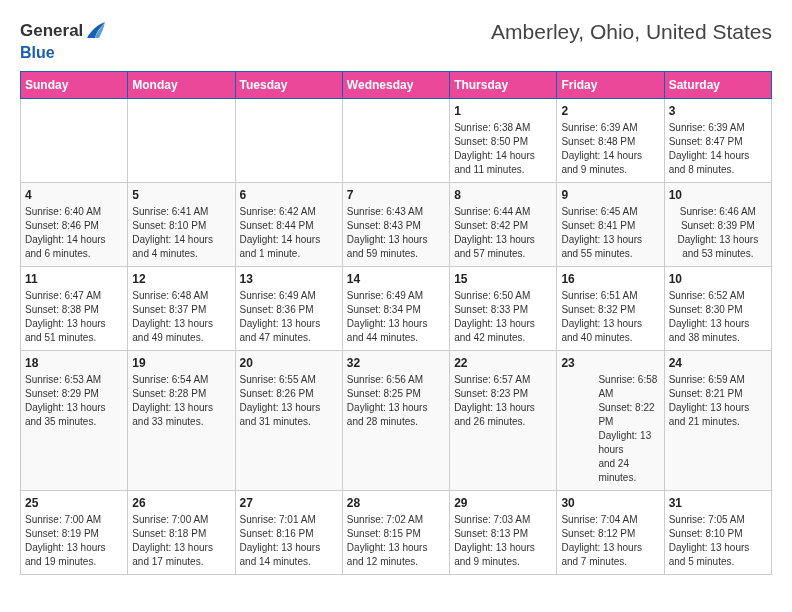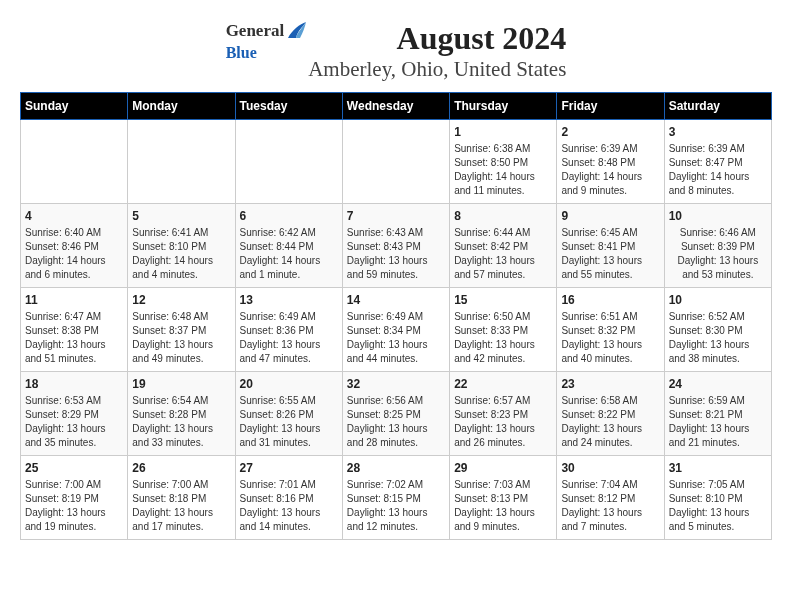--- a/index.html
+++ b/index.html
@@ -5,44 +5,43 @@
     * { box-sizing: border-box; margin: 0; padding: 0; }
     body {
       font-family: Arial, sans-serif;
       background: #fff;
       width: 792px;
       min-height: 612px;
       padding: 20px;
     }
     .header-area {
       display: flex;
-      justify-content: center;
+      justify-content: space-between;
       align-items: flex-start;
       margin-bottom: 10px;
-      font-family: Liberation Serif, serif;
     }
     .title-area {
       text-align: right;
     }
     .month-year {
       font-size: 32px;
       font-weight: bold;
       color: #222;
     }
     .location {
       font-size: 21px;
       color: #444;
     }
     .calendar {
       width: 100%;
       border-collapse: collapse;
       font-size: 10.5px;
     }
     .calendar thead tr th {
-      background-color: #000000;
+      background-color: #ec4899;
       color: #fff;
       padding: 6px 4px;
       text-align: left;
       font-size: 12px;
       font-weight: bold;
       border: 1px solid #1a5fb4;
     }
     .calendar tbody tr td {
       vertical-align: top;
       padding: 5px 4px;
@@ -101,21 +100,20 @@
           <path d="M2 18 C6 10, 14 4, 20 2 C16 8, 12 10, 10 18 Z" fill="#1a5fb4"></path>
           <path d="M10 18 C11 13, 16 8, 20 2 C19 7, 17 12, 14 18 Z" fill="#5a9fd4"></path>
         </svg>
       </span>
     </div>
     <div>
       <span class="logo-text-blue">Blue</span>
     </div>
   </div>
   <div class="title-area">
-    <div class="month-year">August 2024</div>
     <div class="location">Amberley, Ohio, United States</div>
   </div>
 </div>
 
 <table class="calendar">
   <thead>
     <tr id="weekday-header">
         <th>Sunday</th>
         <th>Monday</th>
         <th>Tuesday</th>
@@ -286,21 +284,21 @@
         </td>
         <td>
           <div class="day-number">22</div>
           <div class="day-content" style="white-space: pre-line;">Sunrise: 6:57 AM
 Sunset: 8:23 PM
 Daylight: 13 hours
 and 26 minutes.</div>
         </td>
         <td>
           <div class="day-number">23</div>
-          <div class="day-content" style="white-space: pre-line;">Sunrise: 6:58 AM
+          <div class="day-content" style="white-space: pre-line; margin-left: 37px;">Sunrise: 6:58 AM
 Sunset: 8:22 PM
 Daylight: 13 hours
 and 24 minutes.</div>
         </td>
         <td>
           <div class="day-number">24</div>
           <div class="day-content" style="white-space: pre-line;">Sunrise: 6:59 AM
 Sunset: 8:21 PM
 Daylight: 13 hours
 and 21 minutes.</div>

